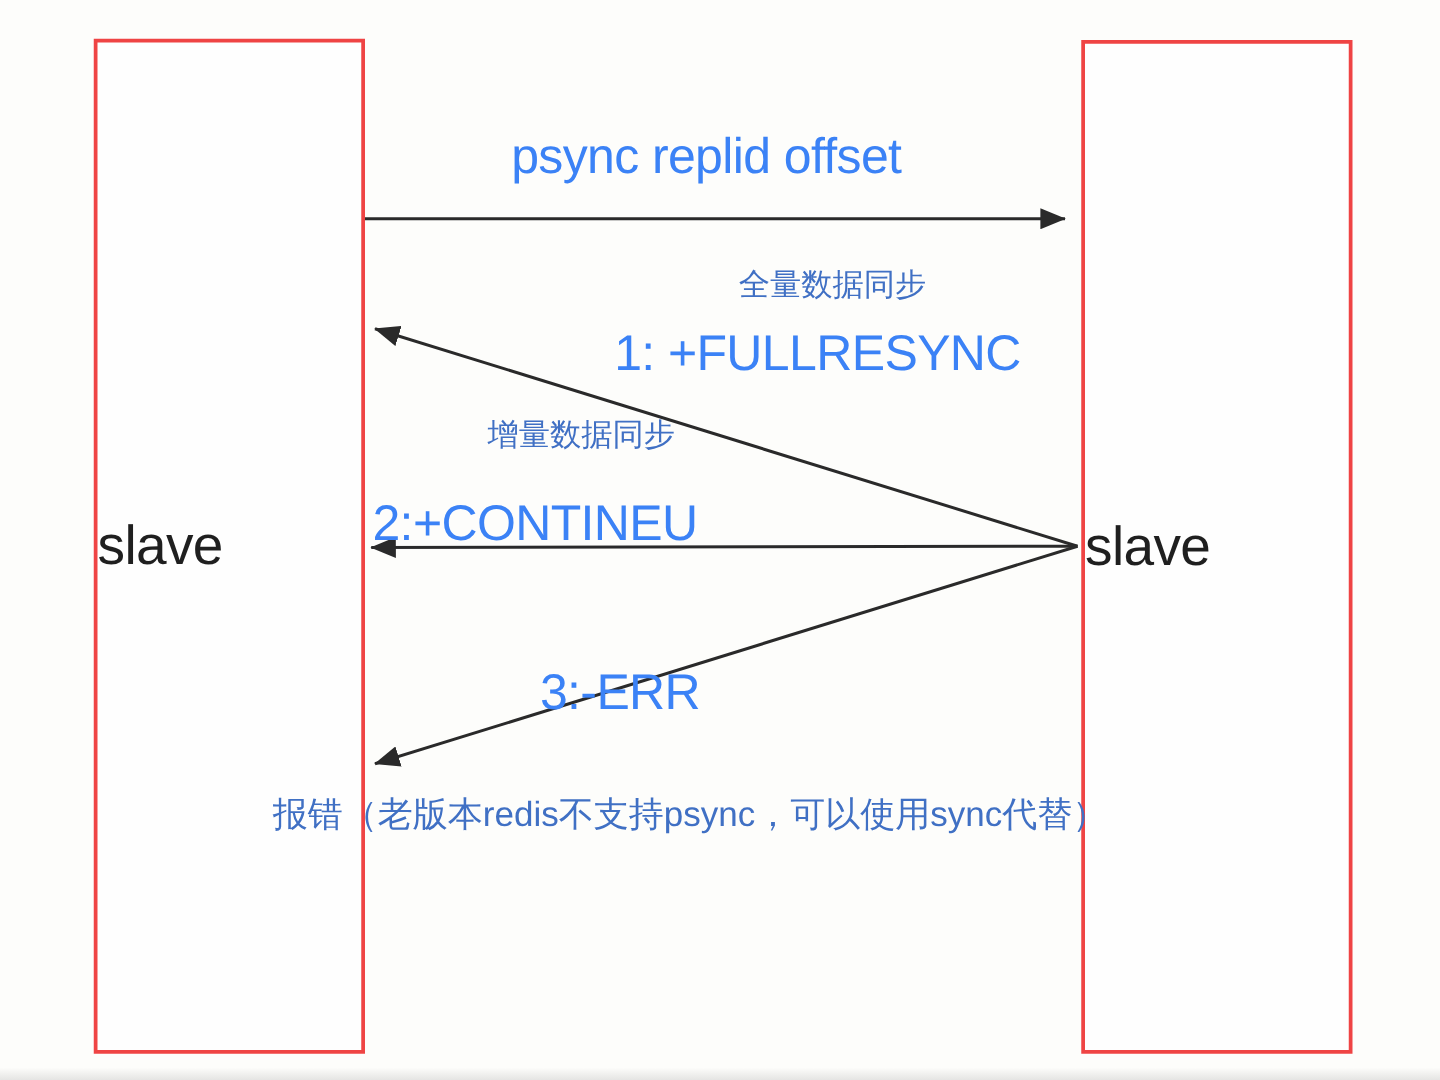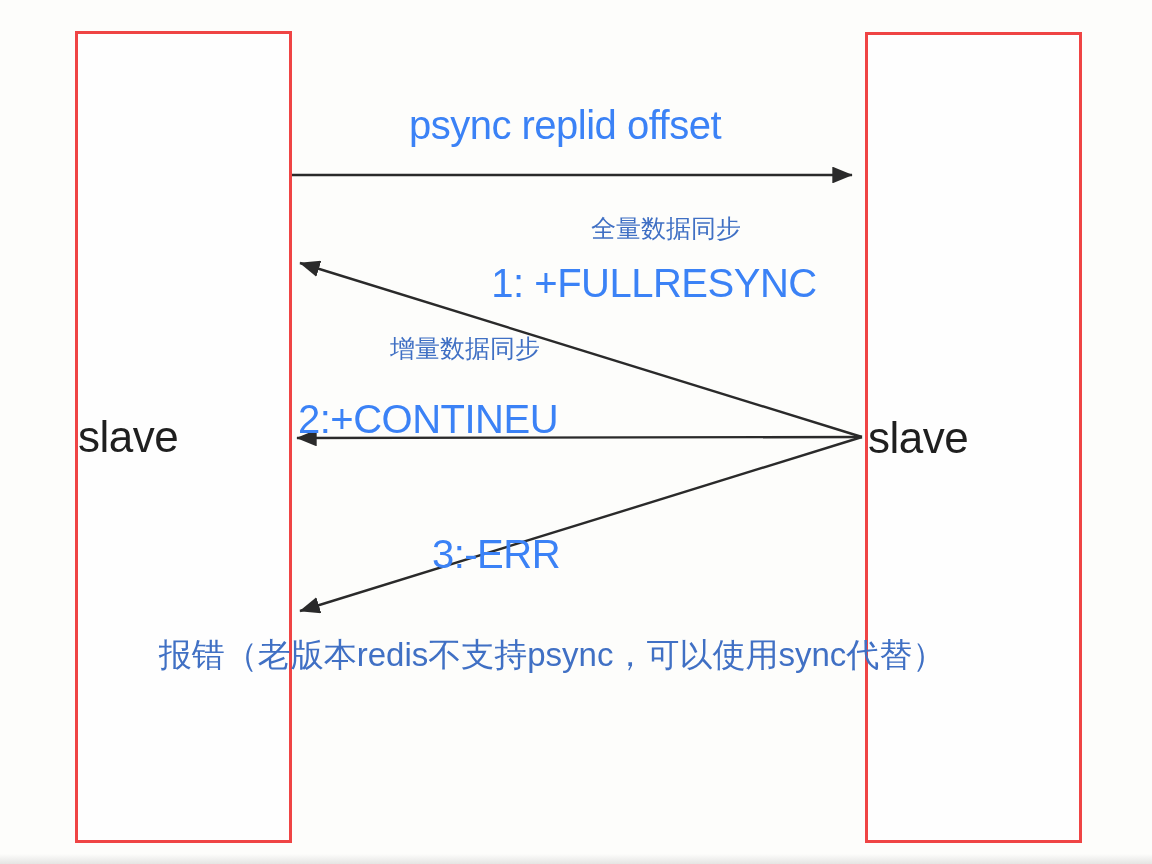--- a/index.html
+++ b/index.html
@@ -53,21 +53,21 @@
   .cn {
     font-size: 25px;
     color: #4070c4;
   }
   #psync-label       { left: 565px; top: 102px; }
   #full-cn-label     { left: 666px; top: 214px; }
   #full-label        { left: 654px; top: 260px; text-align: right; }
   #incr-cn-label     { left: 434px; top: 334px; margin-left: 31px; }
   #incr-label        { left: 428px; top: 355px; margin-top: 41px; }
   #err-label         { left: 496px; top: 531px; }
-  #err-cn-label      { left: 552px; top: 636px; font-size: 33px; }
+  #err-cn-label      { left: 552px; top: 636px; font-size: 28px; }
   #bottom-smudge {
     position: absolute;
     left: 0; right: 0; bottom: 0;
     height: 10px;
     background: linear-gradient(to bottom, rgba(130,130,130,0) 0%, rgba(130,130,130,0.20) 100%);
   }
 </style>
 </head>
 <body>
 

